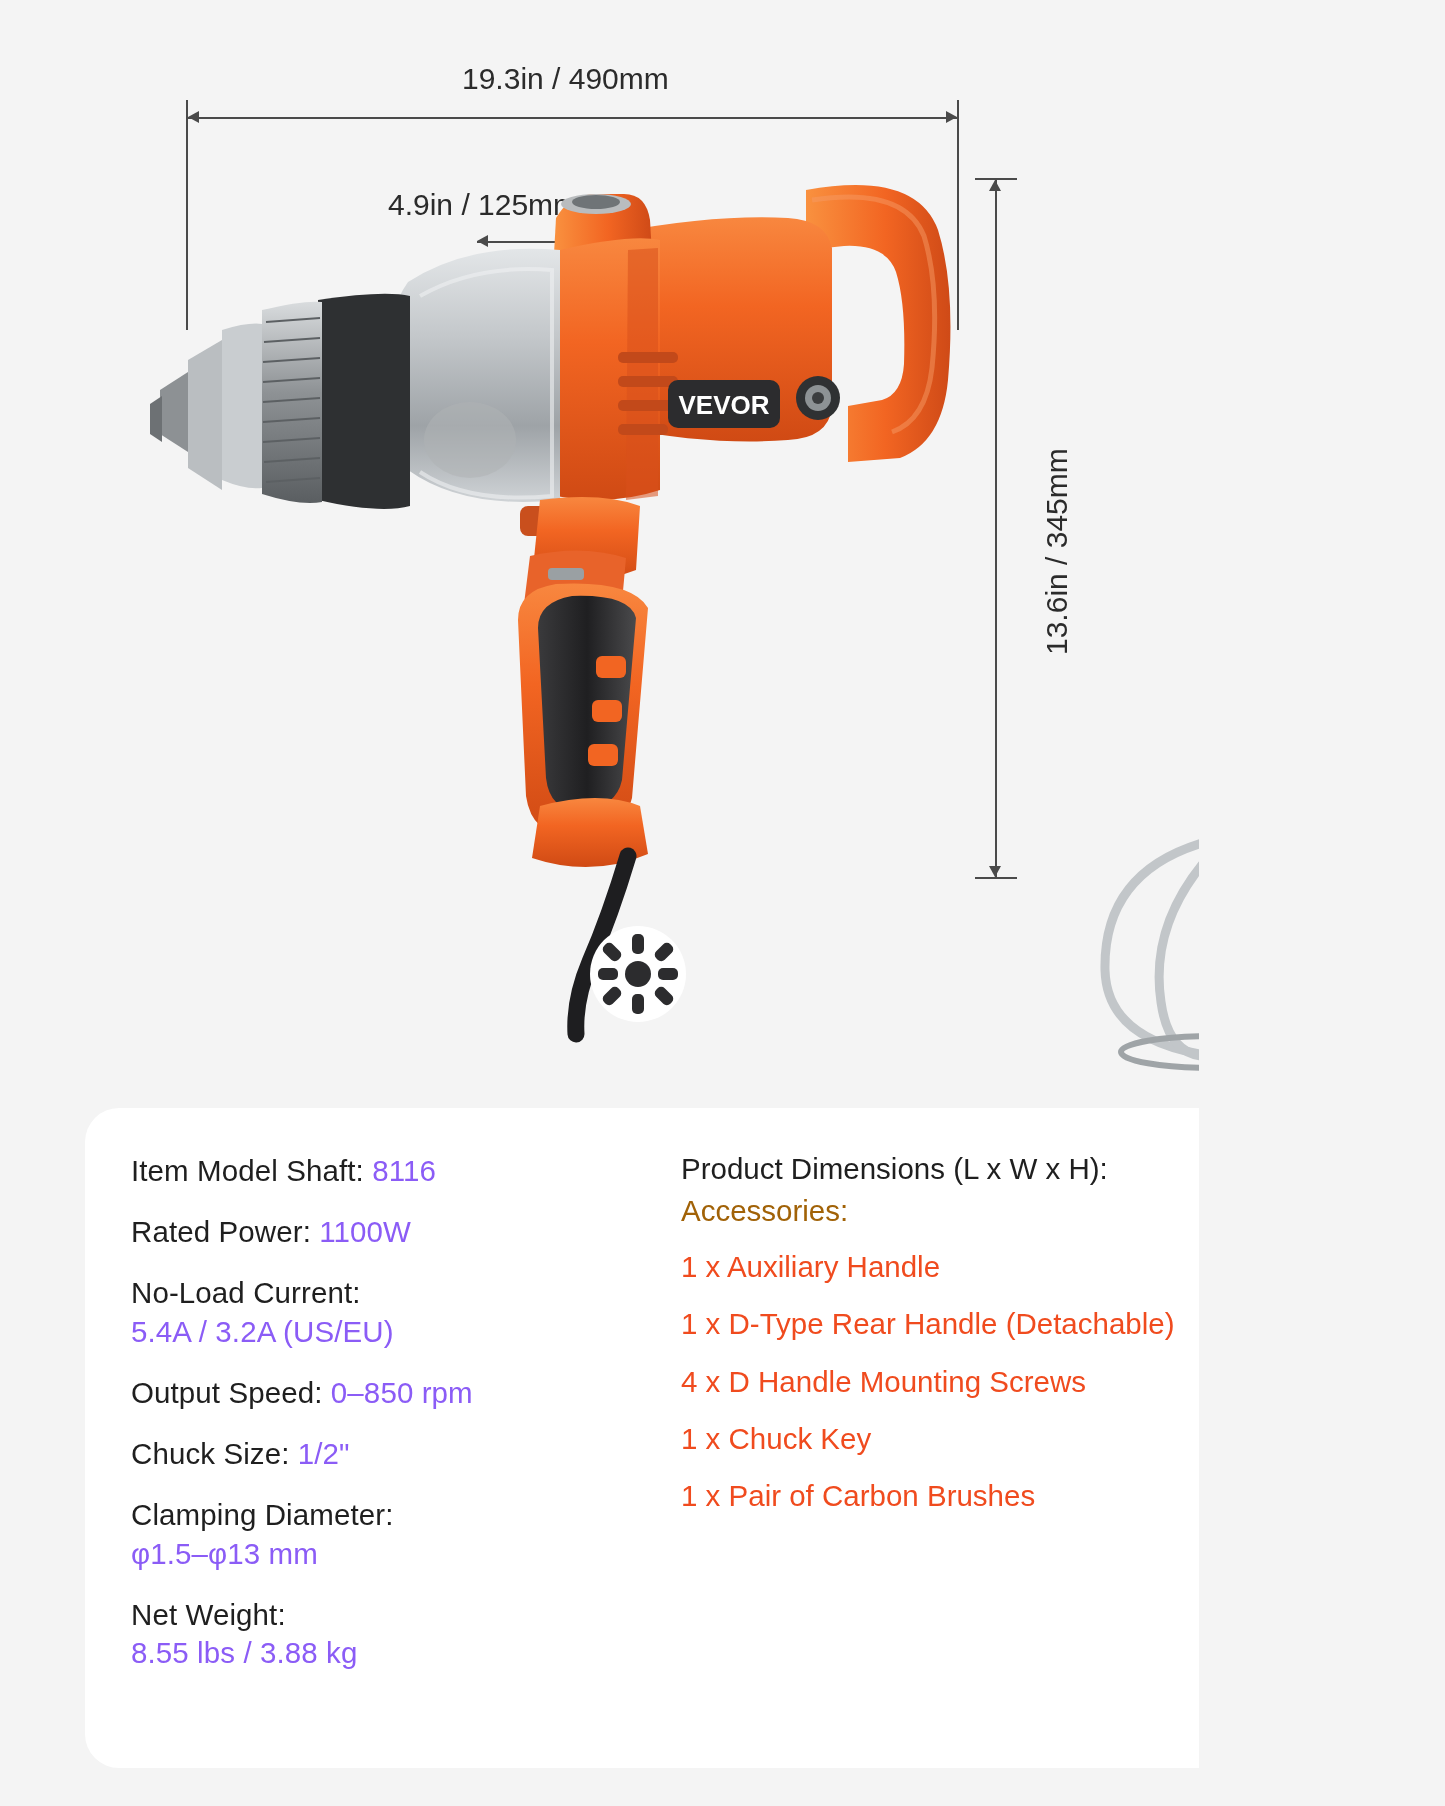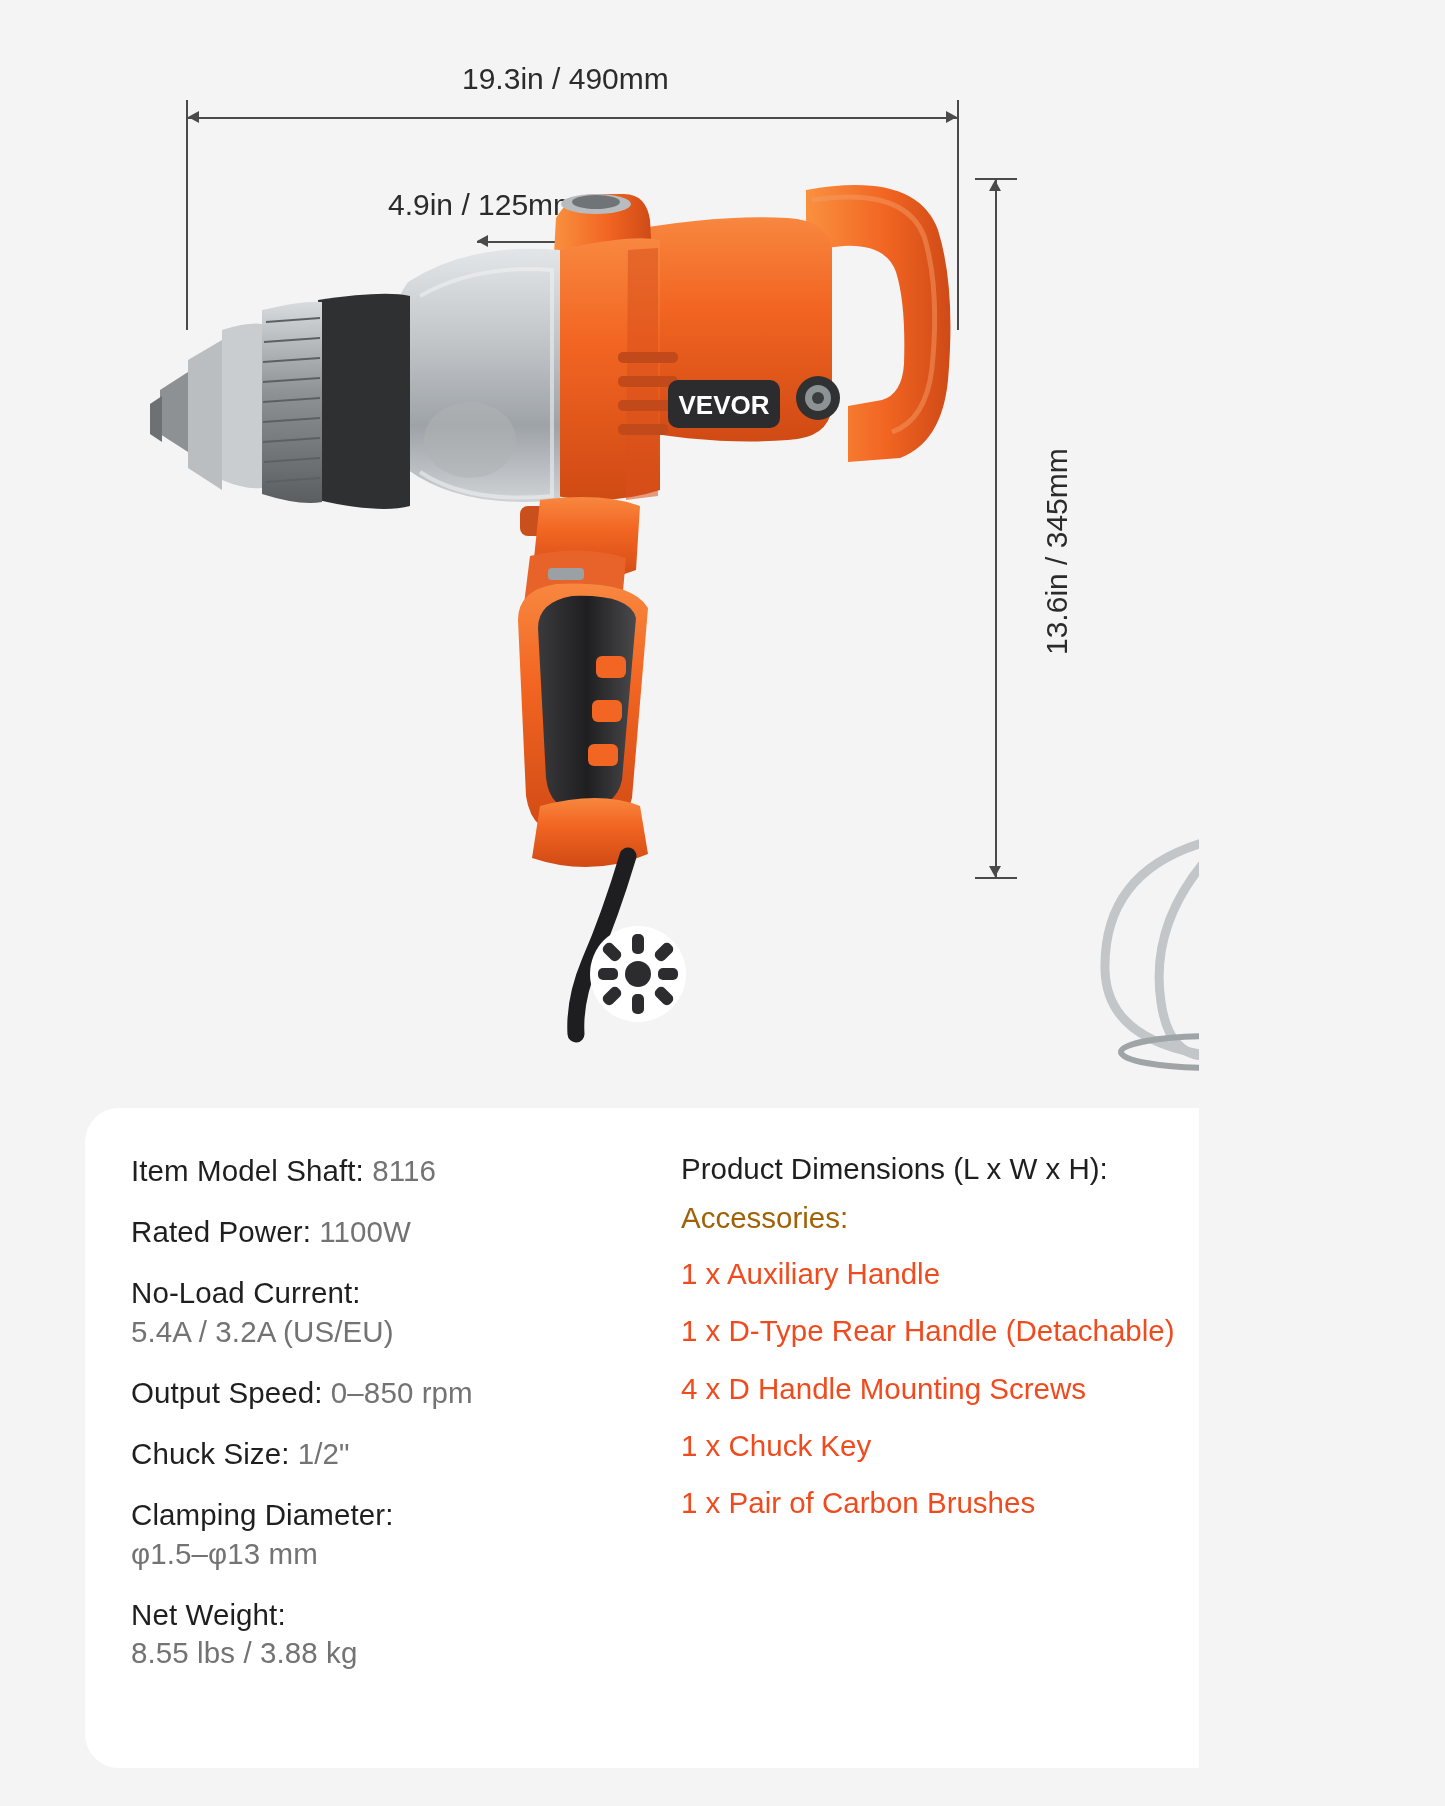--- a/index.html
+++ b/index.html
@@ -70,36 +70,36 @@
   .col-left { width: 540px; }
   .col-right { flex: 1; padding-left: 10px; }
 
   .spec-line {
     font-size: 29.5px;
     line-height: 1.32;
     color: #1f1f1f;
     margin-bottom: 22px;
     letter-spacing: 0.1px;
   }
-  .spec-line .val { color: #737373; }
+  .spec-line .val { color: #8b5cf6; }
   .acc-item {
     font-size: 29.5px;
     line-height: 1.3;
     color: #f04b1e;
     margin-bottom: 19px;
   }
   .acc-head {
     font-size: 29.5px;
     color: #a16207;
     margin-bottom: 20px;
   }
   .dims-head {
     font-size: 29.5px;
     color: #1f1f1f;
-    margin-bottom: 15px;
+    margin-bottom: 8px;
   }
   .dims-val {
     font-size: 29.5px;
     color: #f04b1e;
     line-height: 1.32;
     margin-bottom: 26px;
   }
 
   
   .drill-svg { position: absolute; left: 0; top: 0; }

